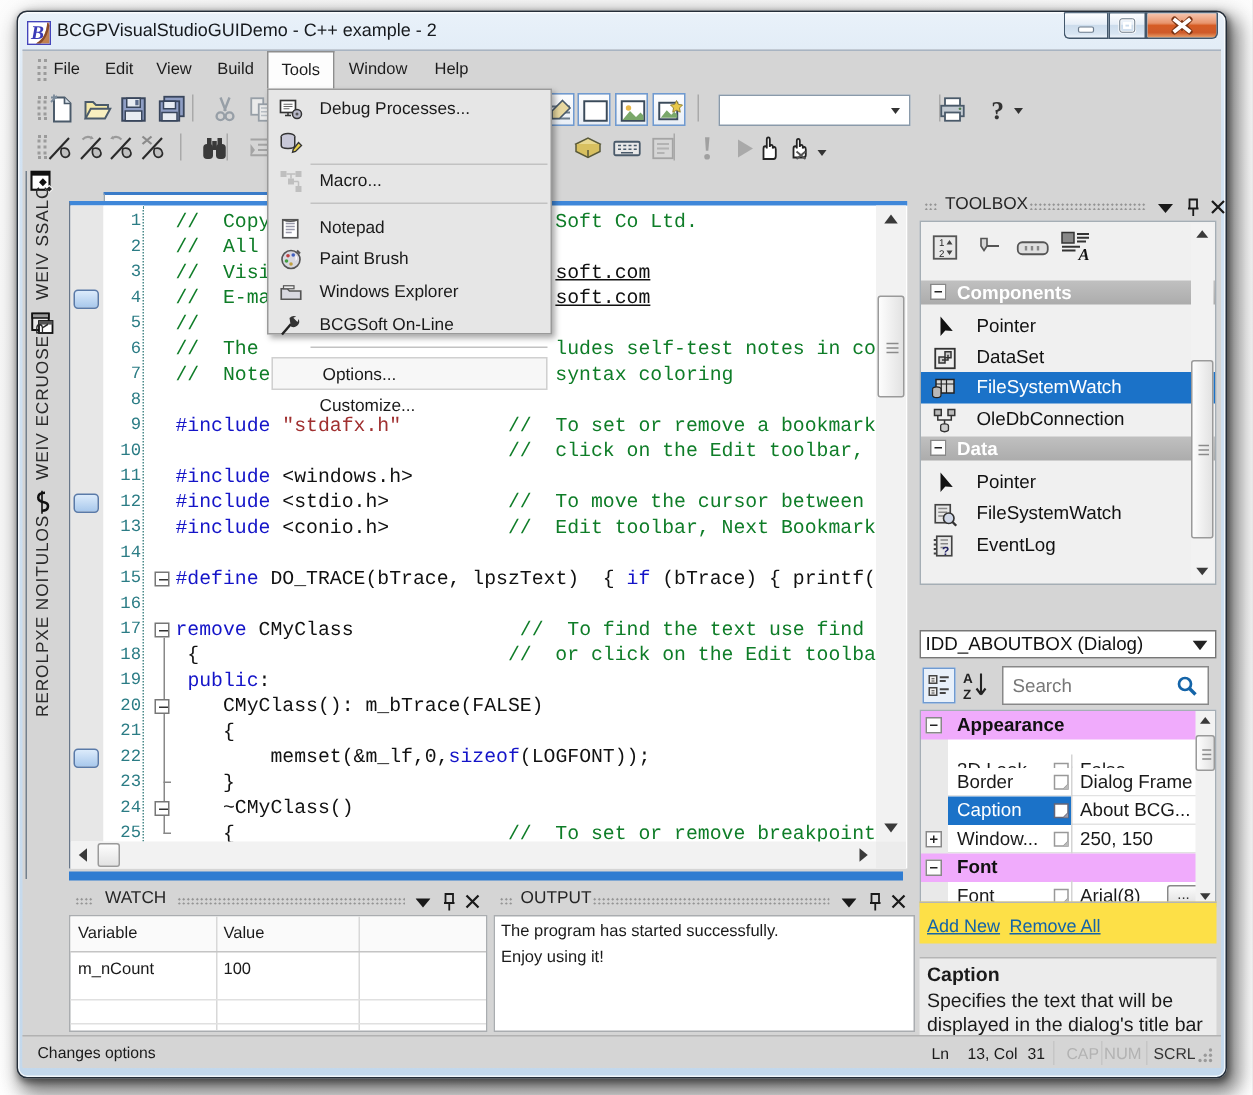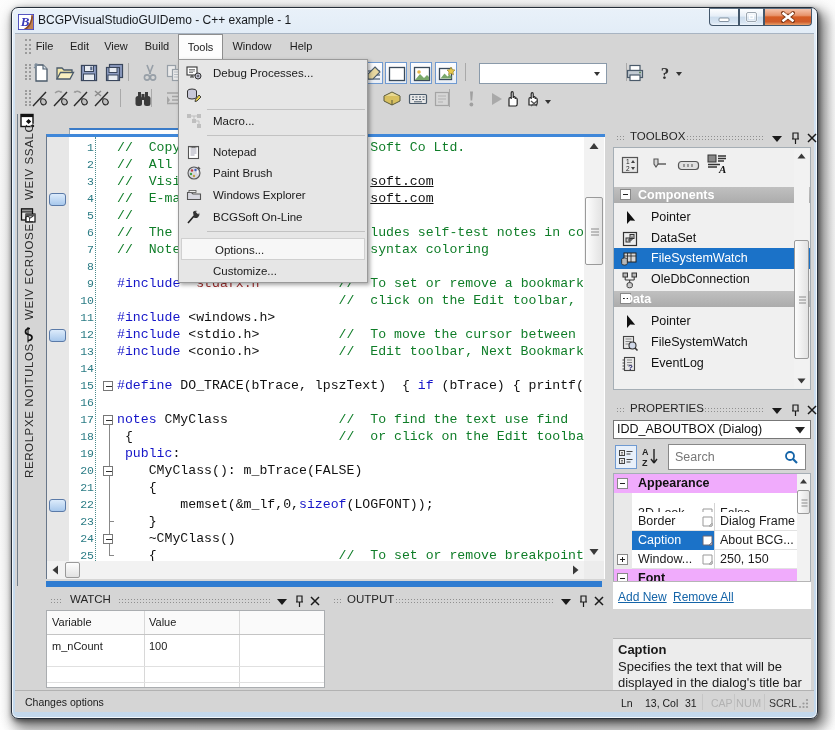--- a/index.html
+++ b/index.html
@@ -86,21 +86,21 @@
     background:#d4d4d4;}
   .pcat{position:absolute;left:0;width:187px;height:19px;background:#f0abfc;
     font-size:12.5px;line-height:19px;font-weight:bold;color:#111;}
   .pico{position:absolute;left:70px;top:4px;width:11px;height:11px;}
   .link{color:#1464a8;text-decoration:underline;font-size:12px;}
   #rightdock{left:605px;top:112px;width:209px;height:578px;background:#d5d5d5;margin-top:13px;}
   #bottomdock{left:46px;top:581px;width:564px;height:109px;}
   #statusbar{left:15px;top:690px;width:799px;height:21px;background:#d5d5d5;
     border-top:1px solid #b2b2b2;box-sizing:border-box;}
   
-  #toolsmenu{left:178px;top:59px;width:190px;height:224px;background:#e6e6e6;
+  #toolsmenu{left:178px;top:59px;width:190px;height:164px;background:#e6e6e6;
     border:1px solid #9a9a9a;box-sizing:border-box;z-index:50;
     box-shadow:2px 2px 4px rgba(0,0,0,.35);font-size:11.5px;color:#1a1a1a;}
   .mrow{position:absolute;left:1px;width:186px;height:22px;line-height:22px;}
   .mrow span{position:absolute;left:33px;white-space:nowrap;}
   .mico{position:absolute;left:6px;top:3px;width:16px;height:16px;}
   .msep{position:absolute;left:28px;width:158px;height:1px;background:#c2c2c2;}
   #mi-options{background:#f7f7f7;border:1px solid #d0d0d0;box-sizing:border-box;
     left:2px;width:184px;}
   .txt{position:absolute;white-space:pre;}
   .mono{font-family:"Liberation Mono",monospace;}
@@ -117,21 +117,21 @@
 
   <div class="abs" id="app-icon" style="left:18px;top:14px;width:16px;height:16px">
     <svg width="16" height="16" viewBox="0 0 16 16">
       <rect x="0" y="0" width="16" height="16" fill="#ffffff"></rect>
       <path d="M15 1 L15 15 L6 15 C11 12 13 8 13.5 1 Z" fill="#c08050"></path>
       <path d="M13.5 1 C13 8 11 12 6 15 L9 15 C12.5 12 14 8 15 3 Z" fill="#8a4a28"></path>
       <rect x="0" y="0" width="16" height="16" fill="none" stroke="#4444bb" stroke-width="1.8"></rect>
       <text x="7" y="12" font-family="Liberation Serif,serif" font-style="italic" font-weight="bold" font-size="13" fill="#3b3bb8" text-anchor="middle">B</text>
     </svg>
   </div>
-  <div class="abs txt" id="title-text">BCGPVisualStudioGUIDemo - C++ example - 1</div>
+  <div class="abs txt" id="title-text">BCGPVisualStudioGUIDemo - C++ example - 2</div>
   <div class="abs capbtn" id="btn-min">
     <svg class="abs" style="left:0;top:0" width="28" height="16" viewBox="0 0 28 16">
       <rect x="9" y="9" width="10" height="3.5" rx="1" fill="#fff" stroke="#6b7b8c" stroke-width="0.8"></rect>
     </svg>
   </div>
   <div class="abs capbtn" id="btn-max">
     <svg class="abs" style="left:0;top:0" width="23" height="16" viewBox="0 0 23 16">
       <rect x="6.5" y="3.5" width="10" height="9" rx="1.5" fill="none" stroke="#fff" stroke-width="1.8"></rect>
       <rect x="6.5" y="3.5" width="10" height="9" rx="1.5" fill="none" stroke="#5a6b7c" stroke-width="0.6"></rect>
       <rect x="9.5" y="6.5" width="4" height="3" fill="none" stroke="#fff" stroke-width="1.6"></rect>
@@ -426,21 +426,21 @@
 <span class="cg">//  Note                        syntax coloring</span>
 
 <span class="cb">#include</span> <span class="cs">"stdafx.h"</span>         <span class="cg">//  To set or remove a bookmark</span>
                             <span class="cg">//  click on the Edit toolbar,</span>
 <span class="cb">#include</span> &lt;windows.h&gt;
 <span class="cb">#include</span> &lt;stdio.h&gt;          <span class="cg">//  To move the cursor between</span>
 <span class="cb">#include</span> &lt;conio.h&gt;          <span class="cg">//  Edit toolbar, Next Bookmark</span>
 
 <span class="cb">#define</span> DO_TRACE(bTrace, lpszText)  { <span class="cb">if</span> (bTrace) { printf(
 
-<span class="cb">notes</span> CMyClass              <span class="cg">//  To find the text use find </span>
+<span class="cb">remove</span> CMyClass              <span class="cg">//  To find the text use find </span>
  {                          <span class="cg">//  or click on the Edit toolbar</span>
  <span class="cb">public</span>:
     CMyClass(): m_bTrace(FALSE)
     {
         memset(&amp;m_lf,0,<span class="cb">sizeof</span>(LOGFONT));
     }
     ~CMyClass()
     {                       <span class="cg">//  To set or remove breakpoint</span></div>
     <div id="fold-col" class="abs" style="left:0;top:0">
       <div class="abs" style="left:62px;top:288px;width:1px;height:131px;background:#888"></div>
@@ -563,21 +563,21 @@
             <rect x="4" y="2" width="4.5" height="4" fill="#bbb" stroke="#333" stroke-width="1"></rect>
             <rect x="13" y="2" width="4.5" height="4" fill="#bbb" stroke="#333" stroke-width="1"></rect>
             <path d="M6.2 6 v3 h9 v-3 M10.7 9 v3" stroke="#333" stroke-width="1" fill="none"></path>
             <ellipse cx="10.7" cy="13" rx="2.6" ry="1.4" fill="#ccc" stroke="#333" stroke-width=".9"></ellipse>
             <path d="M8.1 13 v2.4 q0 1.4 2.6 1.4 q2.6 0 2.6 -1.4 v-2.4" fill="#ccc" stroke="#333" stroke-width=".9"></path>
           </svg>
           <span class="lbl">OleDbConnection</span>
         </div>
       <div class="gcat" style="top:143px">
           <div class="minus-box" style="left:6px;top:2px"></div>
-          <span style="position:absolute;left:10px">Data</span>
+          <span style="position:absolute;left:24px">Data</span>
         </div>
       <div class="titem" style="top:163px">
           <svg width="22" height="18" viewBox="0 0 22 18">
             <path d="M8 2 l0 13 3.2-3.6 5 .3 z" fill="#111"></path>
           </svg>
           <span class="lbl">Pointer</span>
         </div>
       <div class="titem" style="top:184px">
           <svg width="22" height="18" viewBox="0 0 22 18">
             <rect x="4.5" y="2.5" width="10" height="12" fill="#e8e8e8" stroke="#444" stroke-width="1.1"></rect>
@@ -603,34 +603,20 @@
             </svg></div>
         <div class="sb-btn" style="left:0;bottom:0;width:15px;height:15px"><svg width="15" height="15" viewBox="0 0 15 15">
               <path d="M7.5 10.5 l4 -5 h-8 z" fill="#3a3a3a"></path>
             </svg></div>
         <div class="sb-thumb" style="left:0;top:91px;width:15px;height:119px"><svg width="15" height="119" viewBox="0 0 15 119">
               <path d="M4 56 h7 M4 59 h7 M4 62 h7" stroke="#8a8a8a" stroke-width="1"></path>
             </svg></div>
       </div>
     </div>
 
-    <div class="dockcap" style="left:11px;top:277px;width:195px;height:15px">
-      <div class="dots" style="left:0;top:5px;width:9px"></div>
-      <div class="abs" style="left:14px;top:0">PROPERTIES</div>
-      <div class="dots" style="left:88px;top:5px;width:60px"></div>
-      <svg class="abs" style="left:156px;top:5px" width="10" height="8" viewBox="0 0 10 8">
-          <path d="M0 1 h10 l-5 6 z" fill="#1a1a1a"></path>
-        </svg>
-      <svg class="abs" style="left:175px;top:2px" width="9" height="13" viewBox="0 0 9 13">
-          <path d="M2 1 h5 v6 h-5 z M1 7 h7 M4.5 7 v5" stroke="#1a1a1a" stroke-width="1.2" fill="none"></path>
-        </svg>
-      <svg class="abs" style="left:191px;top:3px" width="10" height="10" viewBox="0 0 10 10">
-          <path d="M1 1 L9 9 M9 1 L1 9" stroke="#1a1a1a" stroke-width="1.5"></path>
-        </svg>
-    </div>
 
     <div class="abs" style="left:8px;top:295px;width:198px;height:19px;background:#fff;border:1px solid #777;box-sizing:border-box;font-size:12.5px;line-height:17px;color:#111">
       <span style="padding-left:3px">IDD_ABOUTBOX (Dialog)</span>
       <svg class="abs" style="right:5px;top:6px" width="10" height="7" viewBox="0 0 10 7">
           <path d="M0 0 h10 l-5 6.5 z" fill="#222"></path>
         </svg>
     </div>
 
     <div class="abs" style="left:8px;top:318px;width:198px;height:30px">
       <div class="abs" style="left:2px;top:2px;width:22px;height:24px;border:1px solid #6f9ad1;background:#e8f0fa;box-sizing:border-box">
@@ -717,21 +703,21 @@
             </svg></div>
         <div class="sb-btn" style="left:0;bottom:0;width:13px;height:13px"><svg width="13" height="13" viewBox="0 0 13 13">
               <path d="M6.5 9 l3.5 -4.5 h-7 z" fill="#3a3a3a"></path>
             </svg></div>
         <div class="sb-thumb" style="left:0;top:16px;width:13px;height:24px"><svg width="13" height="24" viewBox="0 0 13 24">
               <path d="M3.5 9 h6 M3.5 12 h6 M3.5 15 h6" stroke="#8a8a8a" stroke-width="1"></path>
             </svg></div>
       </div>
     </div>
 
-    <div class="abs" style="left:8px;top:456px;width:198px;height:28px;background:#ffffff;border-top:1px solid #b5b5b5;box-sizing:border-box">
+    <div class="abs" style="left:8px;top:476px;width:198px;height:28px;background:#fde047;border-top:1px solid #b5b5b5;box-sizing:border-box">
       <span class="link" style="position:absolute;left:5px;top:8px">Add New</span>
       <span class="link" style="position:absolute;left:60px;top:8px">Remove All</span>
     </div>
 
     <div class="abs" style="left:8px;top:513px;width:198px;height:63px;background:#ececec;border-top:1px solid #b5b5b5;box-sizing:border-box;font-size:13px;color:#1a1a1a">
       <div style="position:absolute;left:5px;top:3px;font-weight:bold">Caption</div>
       <div style="position:absolute;left:5px;top:20px;line-height:16px">Specifies the text that will be<br>displayed in the dialog's title bar</div>
     </div>
   </div>
   <div class="abs" id="bottomdock">
@@ -770,20 +756,24 @@
       <div class="dots" style="left:62px;top:5px;width:158px"></div>
       <svg class="abs" style="left:228px;top:5px" width="10" height="8" viewBox="0 0 10 8">
           <path d="M0 1 h10 l-5 6 z" fill="#1a1a1a"></path>
         </svg>
       <svg class="abs" style="left:246px;top:2px" width="9" height="13" viewBox="0 0 9 13">
           <path d="M2 1 h5 v6 h-5 z M1 7 h7 M4.5 7 v5" stroke="#1a1a1a" stroke-width="1.2" fill="none"></path>
         </svg>
       <svg class="abs" style="left:261px;top:3px" width="10" height="10" viewBox="0 0 10 10">
           <path d="M1 1 L9 9 M9 1 L1 9" stroke="#1a1a1a" stroke-width="1.5"></path>
         </svg>
+    </div>
+    <div class="abs" style="left:283px;top:29px;width:281px;height:78px;background:#fff;border:1px solid #aaadb0;box-sizing:border-box;font-size:11px;color:#1a1a1a">
+      <div class="abs" style="left:4px;top:4px">The program has started successfully.</div>
+      <div class="abs" style="left:4px;top:21px">Enjoy using it!</div>
     </div>
   </div>
   <div class="abs" id="statusbar">
     <div class="abs" style="left:10px;top:5px;font-size:10.5px;color:#1a1a1a">Changes options</div>
     <div class="abs" style="left:606px;top:6px;font-size:10.5px;color:#1a1a1a">Ln</div>
     <div class="abs" style="left:630px;top:6px;font-size:10.5px;color:#1a1a1a">13, Col</div>
     <div class="abs" style="left:670px;top:6px;font-size:10.5px;color:#1a1a1a">31</div>
     <div class="abs" style="left:687px;top:3px;width:1px;height:16px;background:#c6c6c6"></div>
     <div class="abs" style="left:719px;top:3px;width:1px;height:16px;background:#c6c6c6"></div>
     <div class="abs" style="left:749px;top:3px;width:1px;height:16px;background:#c6c6c6"></div>

